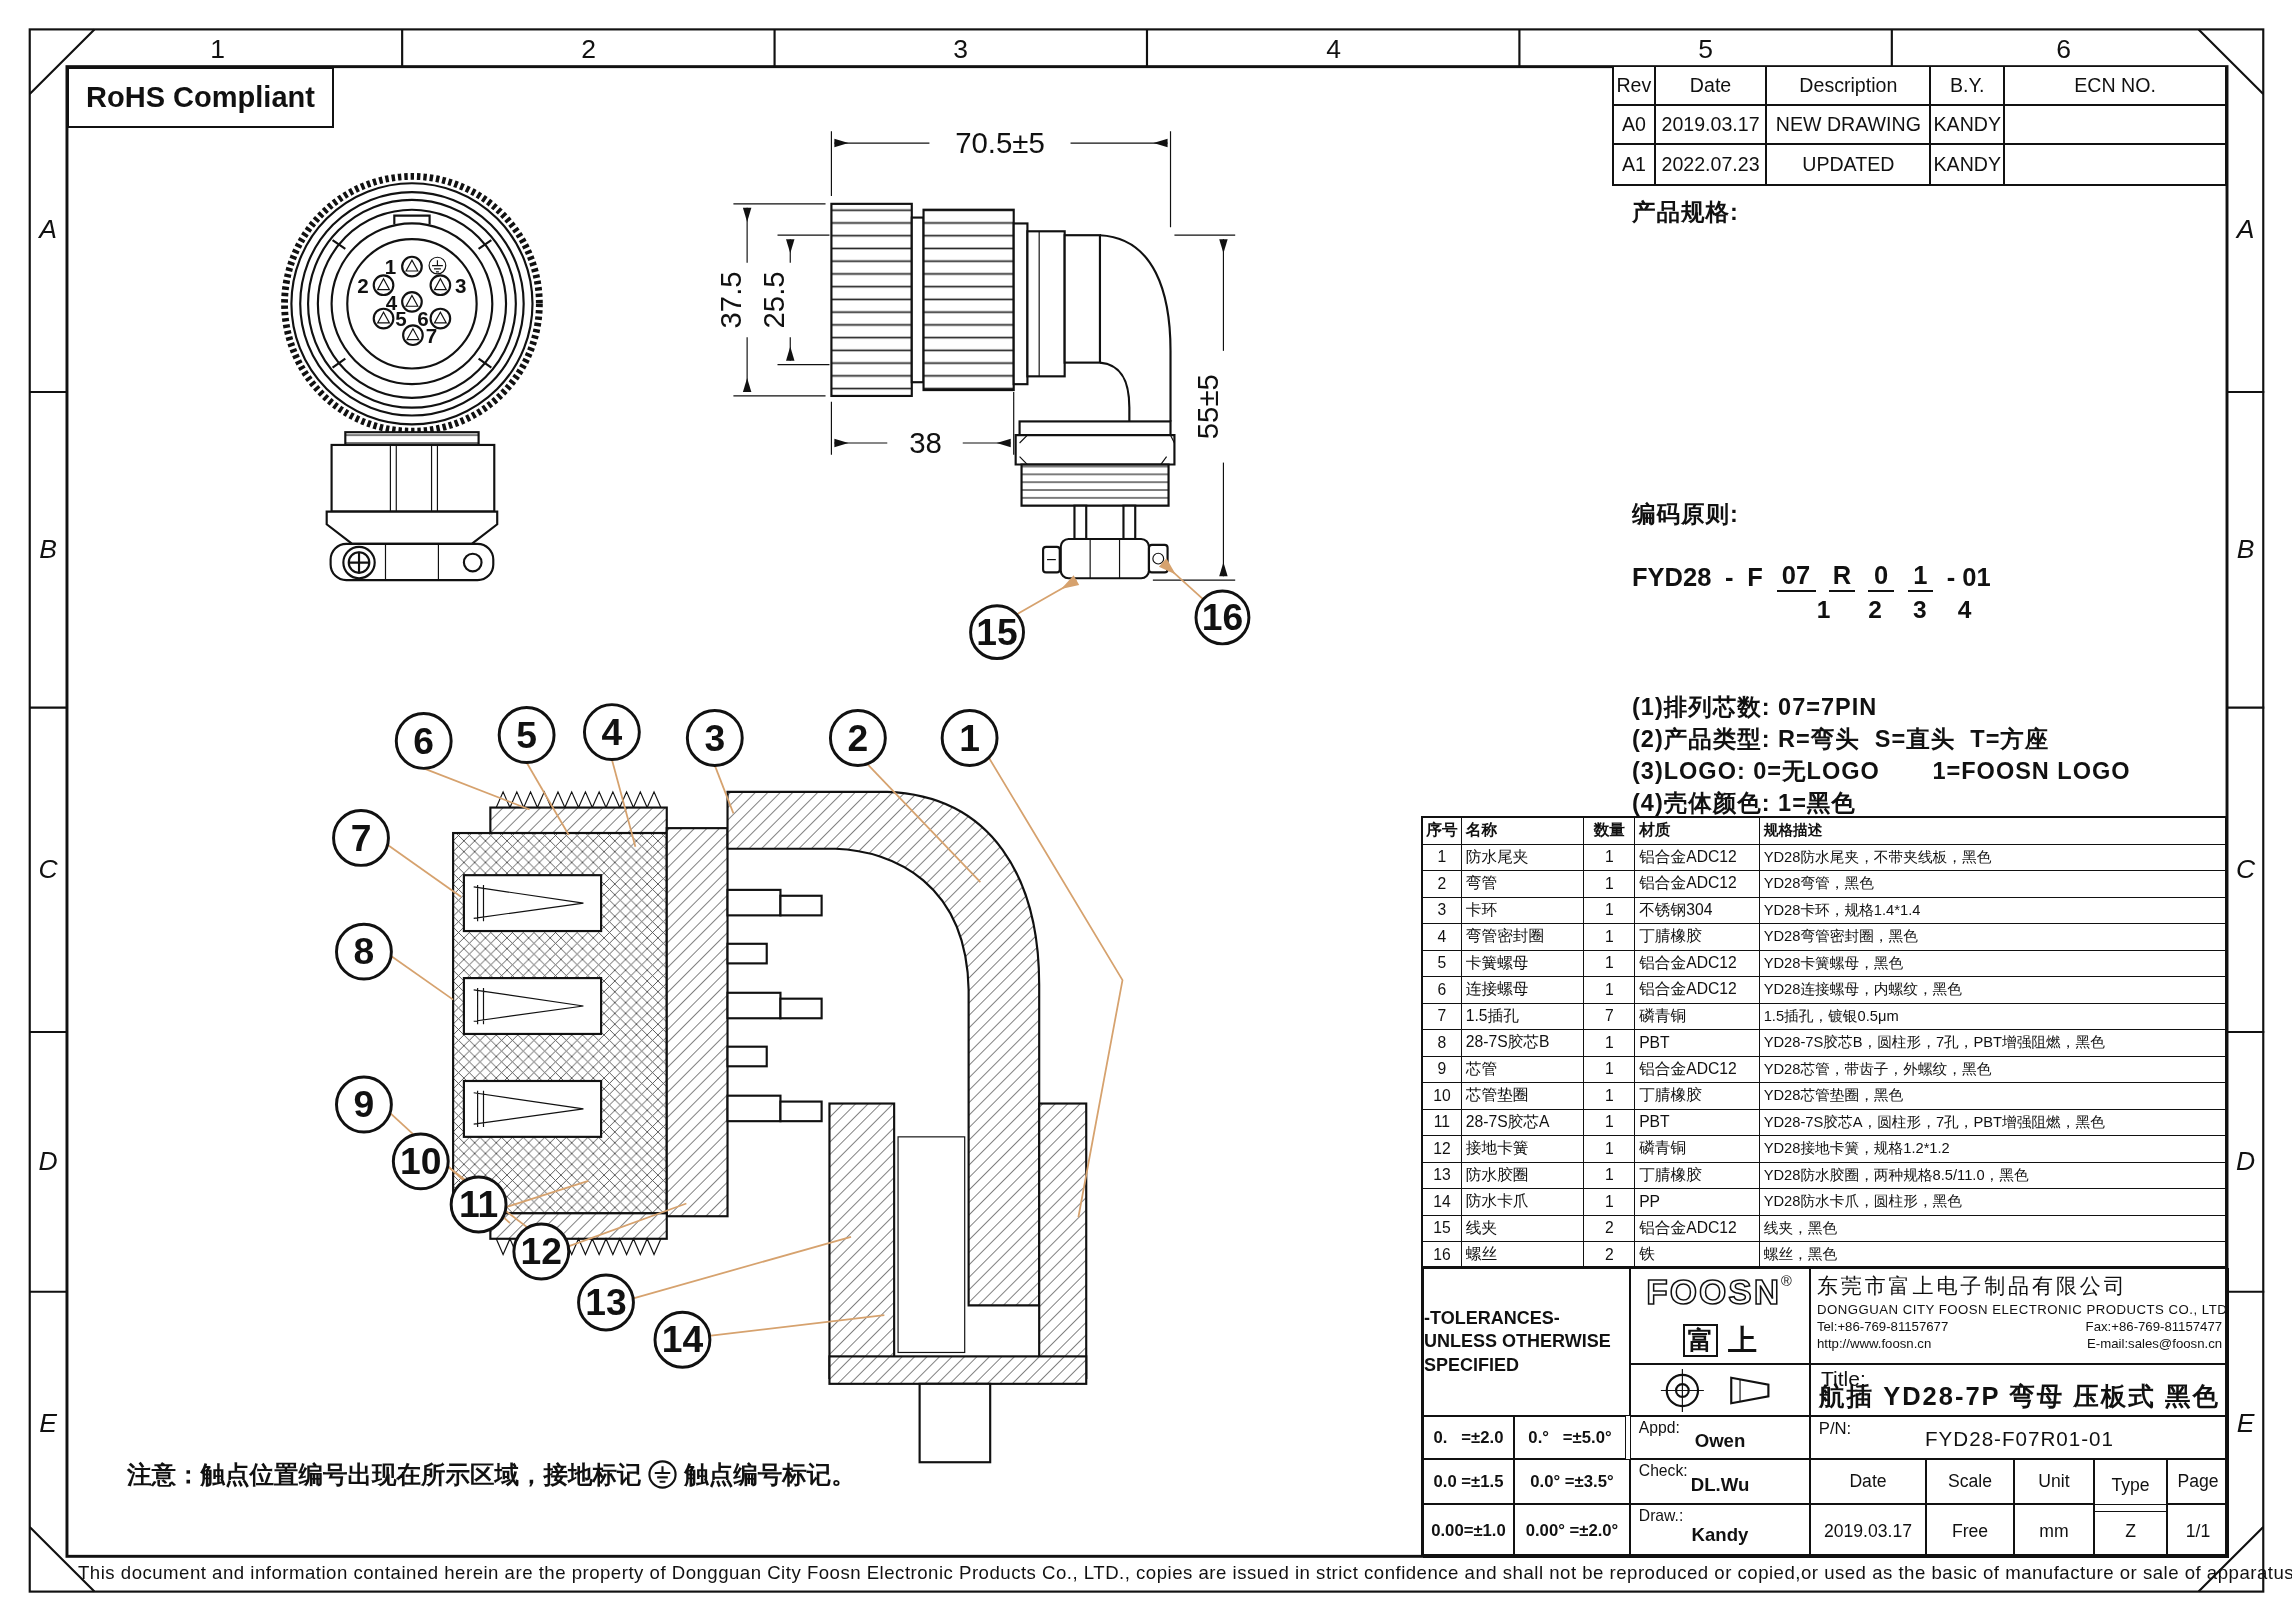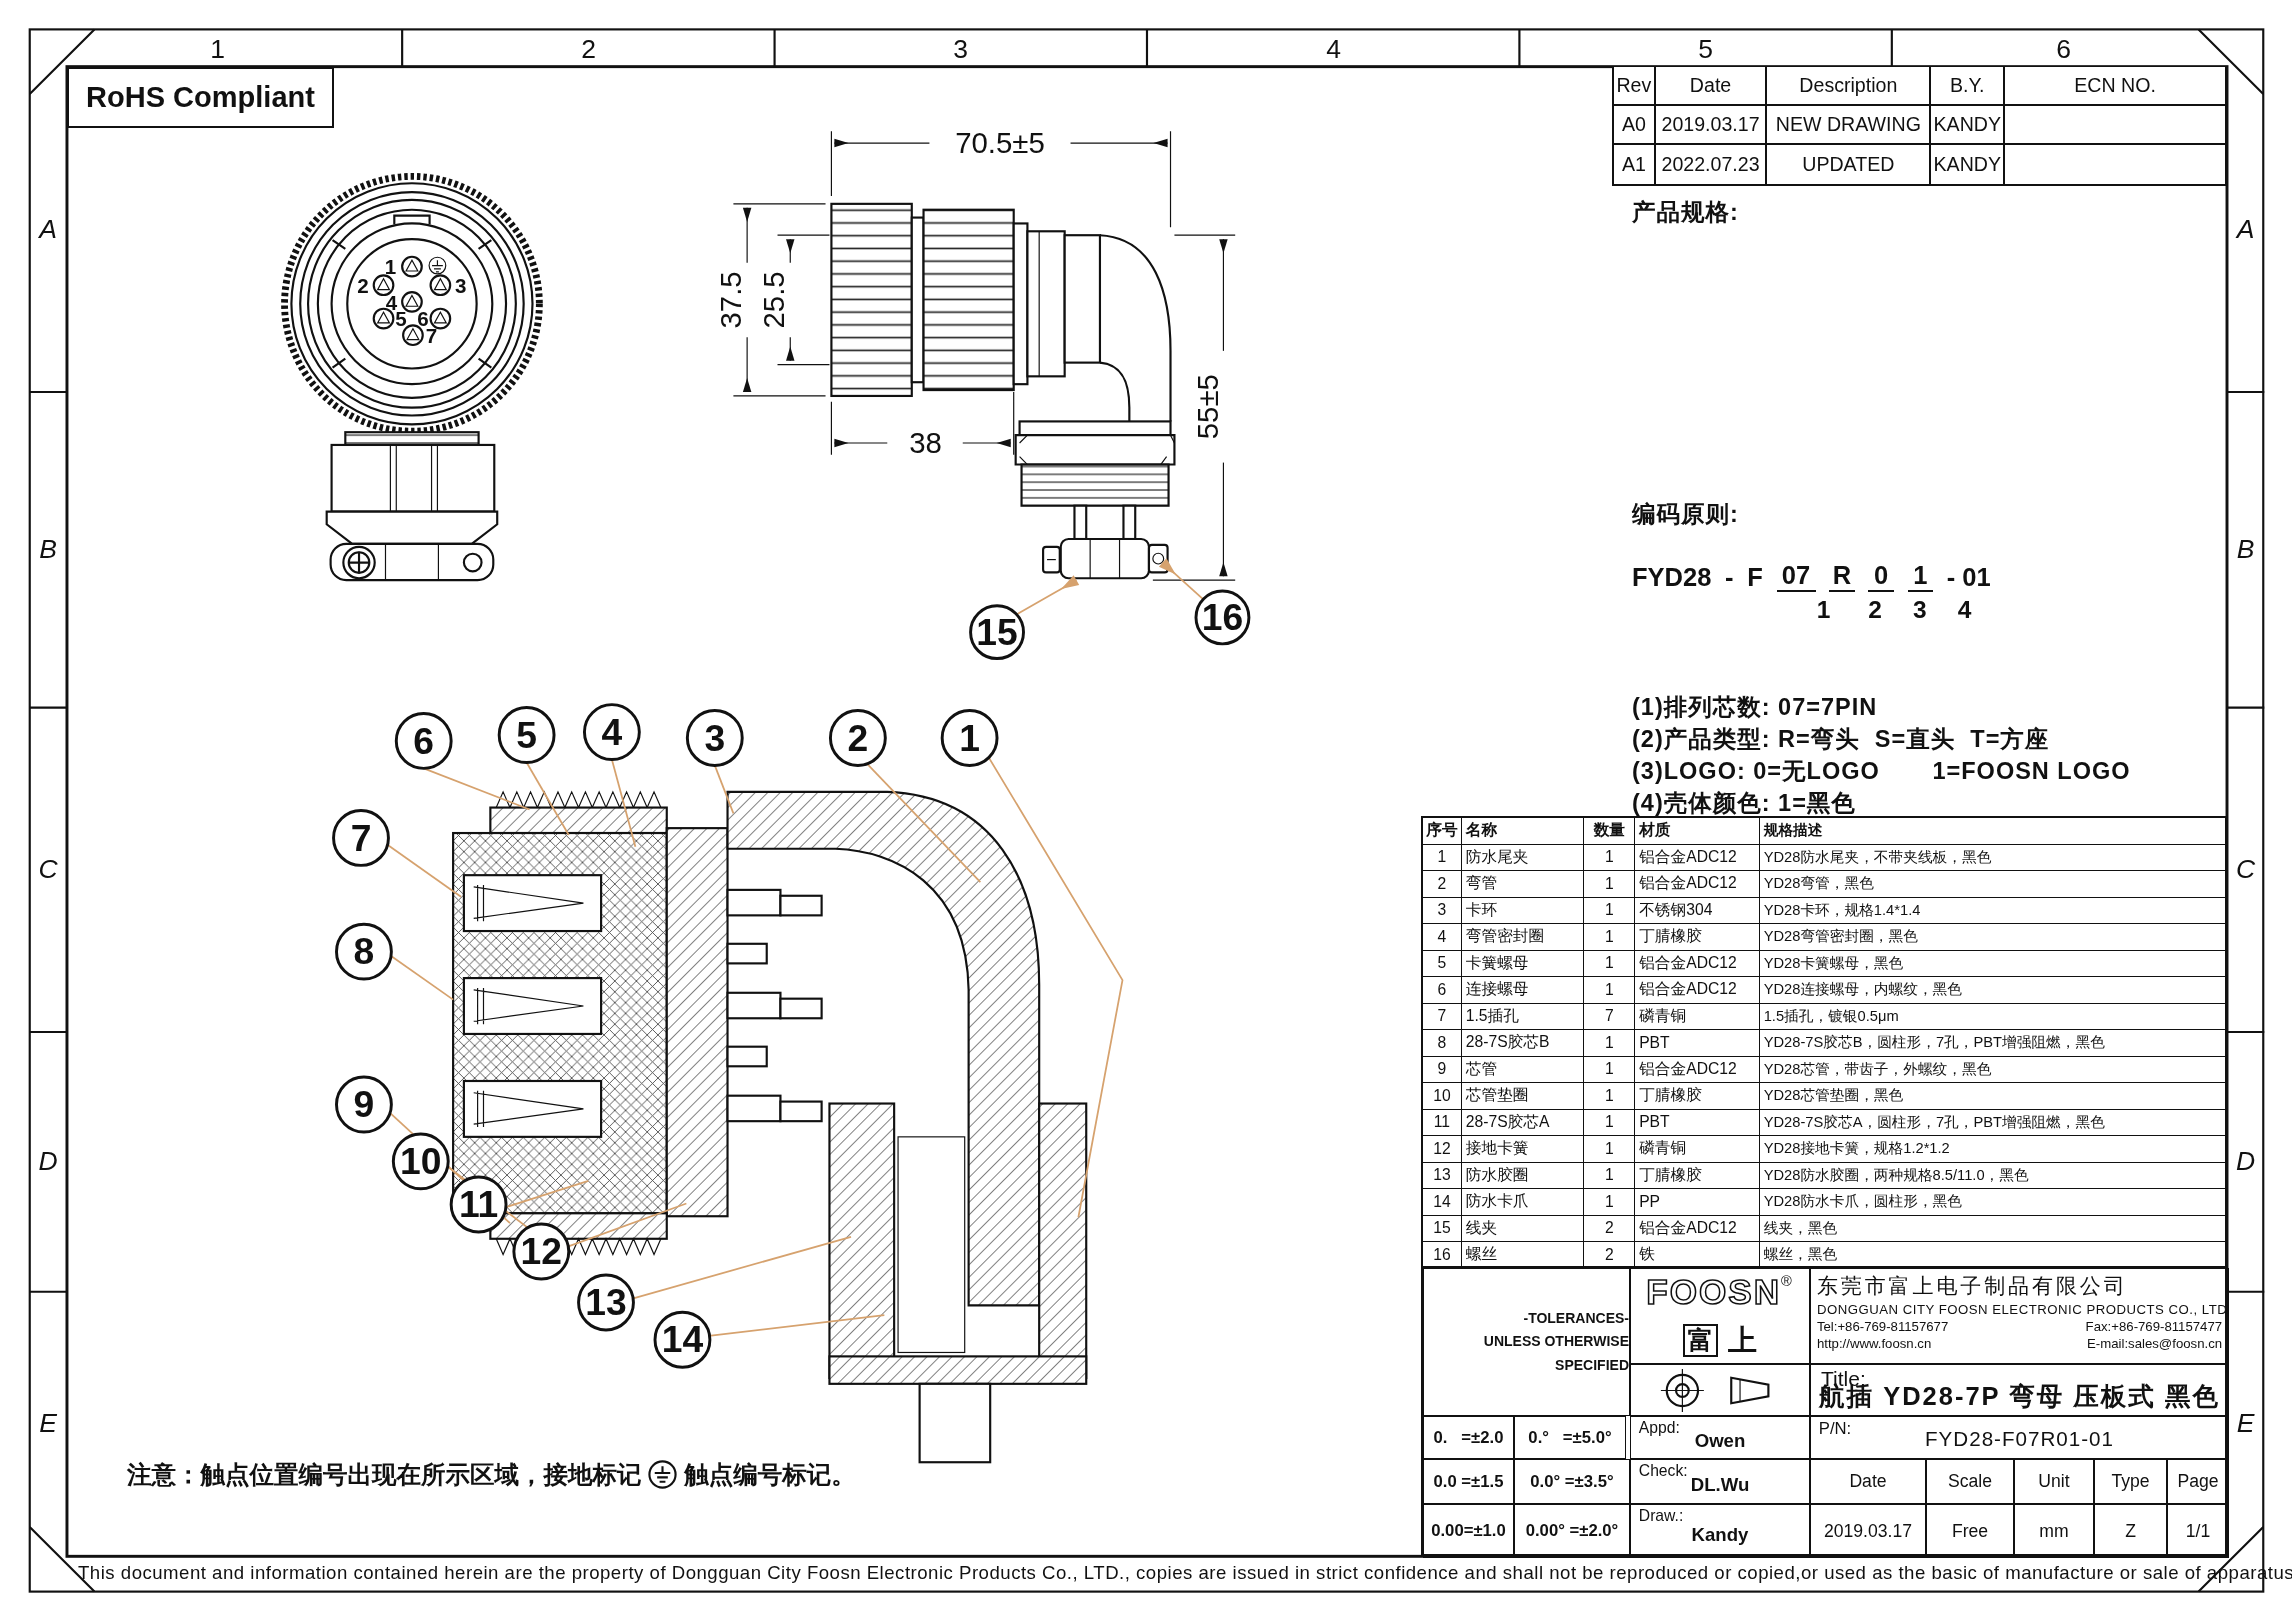--- a/index.html
+++ b/index.html
@@ -32,21 +32,21 @@
   
   .bom{position:absolute;left:1421px;top:816px;width:806px;border:2.9px solid #111;background:#fff;font-size:15.7px}
   .bom-row{display:flex;height:26.5px}
   .bom-row > div{border-right:1.8px solid #111;border-bottom:1.8px solid #111;display:flex;align-items:center;overflow:hidden;white-space:nowrap;padding:0 3.9px}
   .bom-row > div:last-child{border-right:none}
   .bom-head{font-weight:700}
   .b0{width:39px;justify-content:center}.b1{width:123px}.b2{width:51px;justify-content:center}.b3{width:125px}.b4{width:467px;font-size:14.7px}
   
   .tb{position:absolute;left:1421px;top:1266px;width:806px;height:290px;border:2.9px solid #111;background:#fff}
   .tbc{position:absolute;border:1.8px solid #111;overflow:hidden}
-  .tol-label{display:flex;flex-direction:column;align-items:flex-end;justify-content:center;font-size:14px;line-height:23.5px;font-weight:600}
+  .tol-label{display:flex;flex-direction:column;align-items:flex-start;justify-content:center;font-size:18px;line-height:23.5px;font-weight:600}
   .tolv{display:flex;align-items:center;justify-content:center;font-size:16.7px;font-weight:600;white-space:pre}
   .kv{display:flex;align-items:center}
   .kv .k{font-size:15.7px;position:absolute;top:2px;left:7.8px}
   .kv .v{width:100%;text-align:center;font-size:18.6px;font-weight:700;padding-top:7.8px}
   .company{display:flex;flex-direction:column;padding:2.9px 5.9px}
   .company-cn{font-size:21px;font-weight:400;letter-spacing:2.9px;white-space:nowrap}
   .company-en{font-size:13.2px;letter-spacing:0.5px;margin-top:2px;white-space:nowrap}
   .company-row{display:flex;justify-content:space-between;font-size:13.2px;margin-top:2px}
   .titlecell .tl{position:absolute;top:2px;left:10px;font-size:21px}
   .titlecell .tv{width:100%;text-align:center;font-size:25.5px;font-weight:700;padding-top:13.7px;letter-spacing:2px}
@@ -365,21 +365,21 @@
       <span class="tl">Title:</span>
       <div class="tv">航插 YD28-7P 弯母 压板式 黑色</div>
     </div>
     <div class="tbc pncell" style="left:387px;top:148px;width:419px;height:43px">
       <span class="tl">P/N:</span>
       <div class="tv">FYD28-F07R01-01</div>
     </div>
     <div class="tbc fcell" style="left:387px;top:191px;width:116px;height:45px">Date</div>
     <div class="tbc fcell" style="left:503px;top:191px;width:88px;height:45px">Scale</div>
     <div class="tbc fcell" style="left:591px;top:191px;width:80px;height:45px">Unit</div>
-    <div class="tbc fcell" style="left:671px;top:191px;width:73px;height:45px">Type</div>
+    <div class="tbc fcell" style="left:671px;top:191px;width:73px;height:53px">Type</div>
     <div class="tbc fcell" style="left:744px;top:191px;width:62px;height:45px">Page</div>
     <div class="tbc fcell" style="left:387px;top:236px;width:116px;height:54px">2019.03.17</div>
     <div class="tbc fcell" style="left:503px;top:236px;width:88px;height:54px">Free</div>
     <div class="tbc fcell" style="left:591px;top:236px;width:80px;height:54px">mm</div>
     <div class="tbc fcell" style="left:671px;top:236px;width:73px;height:54px">Z</div>
     <div class="tbc fcell" style="left:744px;top:236px;width:62px;height:54px">1/1</div>
   </div>
 
   <div class="note">
     <span>注意：触点位置编号出现在所示区域，接地标记</span>

